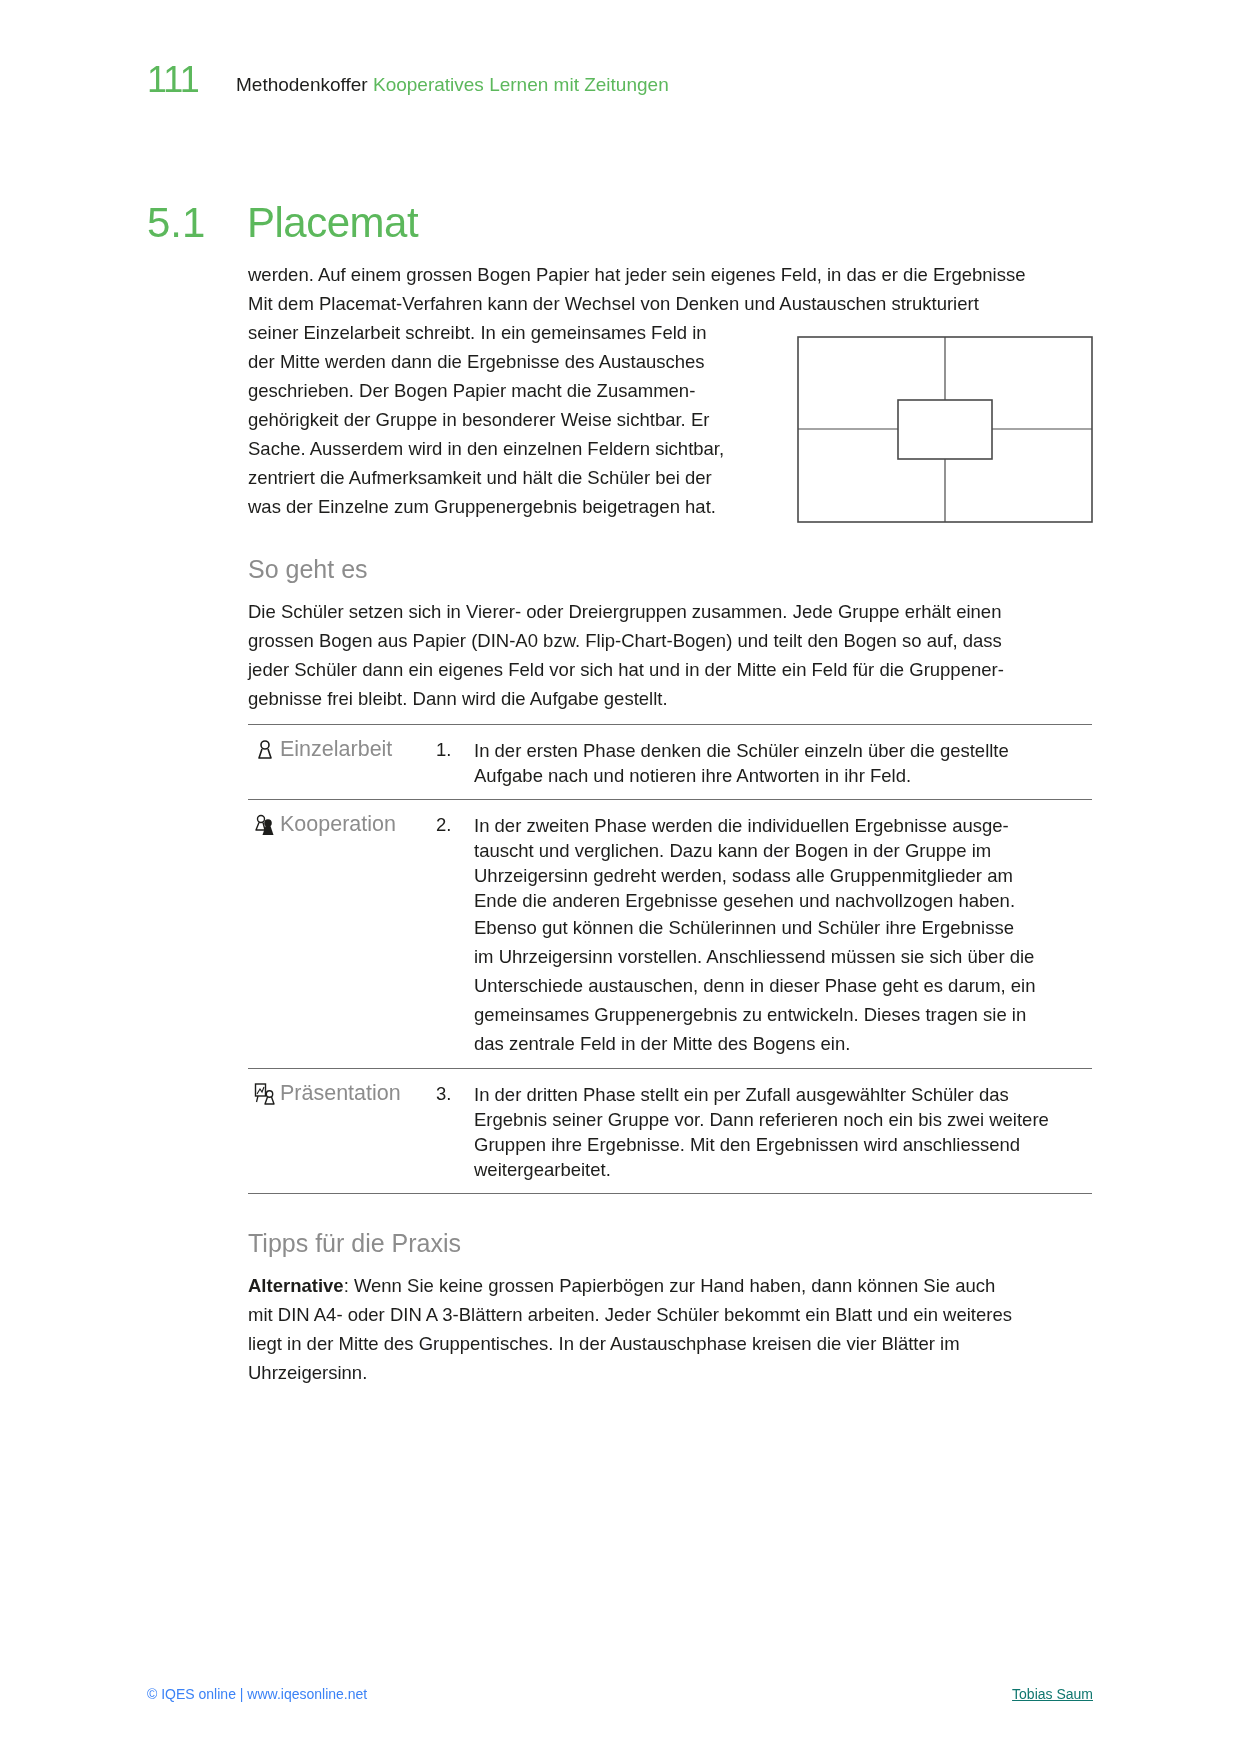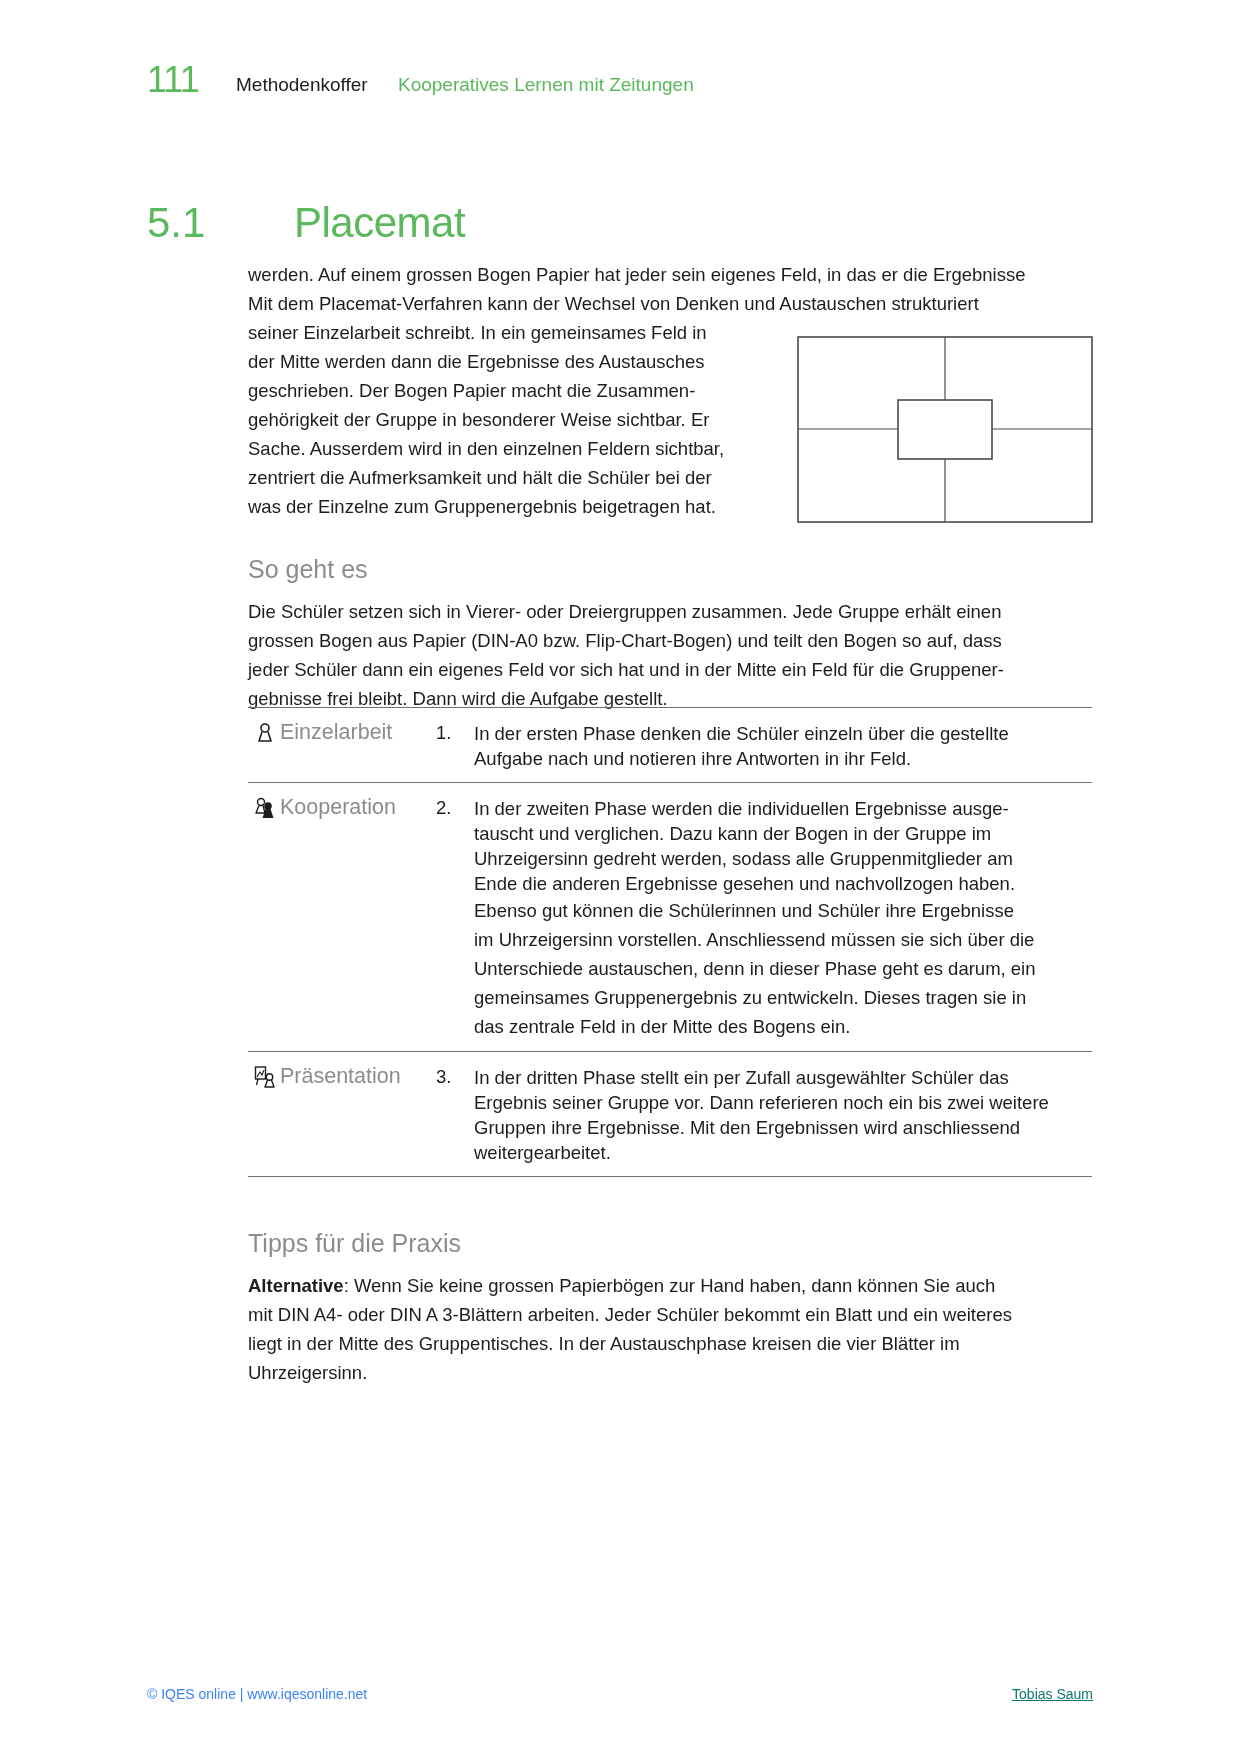--- a/index.html
+++ b/index.html
@@ -1,37 +1,37 @@
 <!DOCTYPE html>
 <html><head>
   <meta charset="utf-8">
   <style>
     html, body { margin: 0; padding: 0; background: #ffffff; }
     body { width: 1240px; height: 1754px; position: relative; font-family: "Liberation Sans", sans-serif; color: #1d1d1b; overflow: hidden; }
     .abs { position: absolute; }
-    .green { color: #5cb85c; margin-left: 25px; }
+    .green { color: #5cb85c; }
 
     .page-num { left: 147px; top: 60px; font-size: 36px; font-weight: 300; color: #5cb85c; letter-spacing: -1px; line-height: 40px; }
     .running-head { left: 236px; top: 73px; font-size: 19px; line-height: 24px; color: #1d1d1b; white-space: nowrap; }
 
     .section-num { left: 147px; top: 198px; font-size: 42px; color: #5cb85c; line-height: 50px; }
-    .section-title { left: 247px; top: 198px; font-size: 42px; color: #5cb85c; line-height: 50px; letter-spacing: -0.5px; margin-left: 47px; }
+    .section-title { left: 247px; top: 198px; font-size: 42px; color: #5cb85c; line-height: 50px; letter-spacing: -0.5px; }
 
     .body-text { font-size: 18.5px; line-height: 29px; color: #1d1d1b; }
     .intro-full { left: 248px; top: 260px; width: 850px; }
     .intro-line { white-space: nowrap; }
     .intro-narrow { left: 248px; top: 318px; width: 520px; }
 
     .placemat { left: 797px; top: 336px; width: 296px; height: 187px; }
 
     .subhead { font-size: 25px; color: #8c8c8c; line-height: 30px; }
     .sogeht-head { left: 248px; top: 554px; }
     .sogeht-body { left: 248px; top: 597px; width: 860px; }
 
-    .phase-table { left: 248px; top: 707px; width: 844px; }
+    .phase-table { left: 248px; top: 724px; width: 844px; }
     .phase-row { position: relative; border-top: 1.5px solid #6f6f6f; }
     .phase-row:last-child { border-bottom: 1.5px solid #6f6f6f; }
     .phase-label { position: absolute; left: 6px; font-size: 21.5px; color: #8c8c8c; display: flex; align-items: center; gap: 4px; white-space: nowrap; }
     .phase-icon { width: 22px; height: 24px; display: inline-block; }
     .phase-num { position: absolute; left: 188px; font-size: 18.5px; color: #1d1d1b; }
     .phase-text { margin-left: 226px; font-size: 18.5px; color: #1d1d1b; }
     .tight { line-height: 25px; }
     .loose { line-height: 29px; }
 
     .tipps-head { left: 248px; top: 1228px; }

